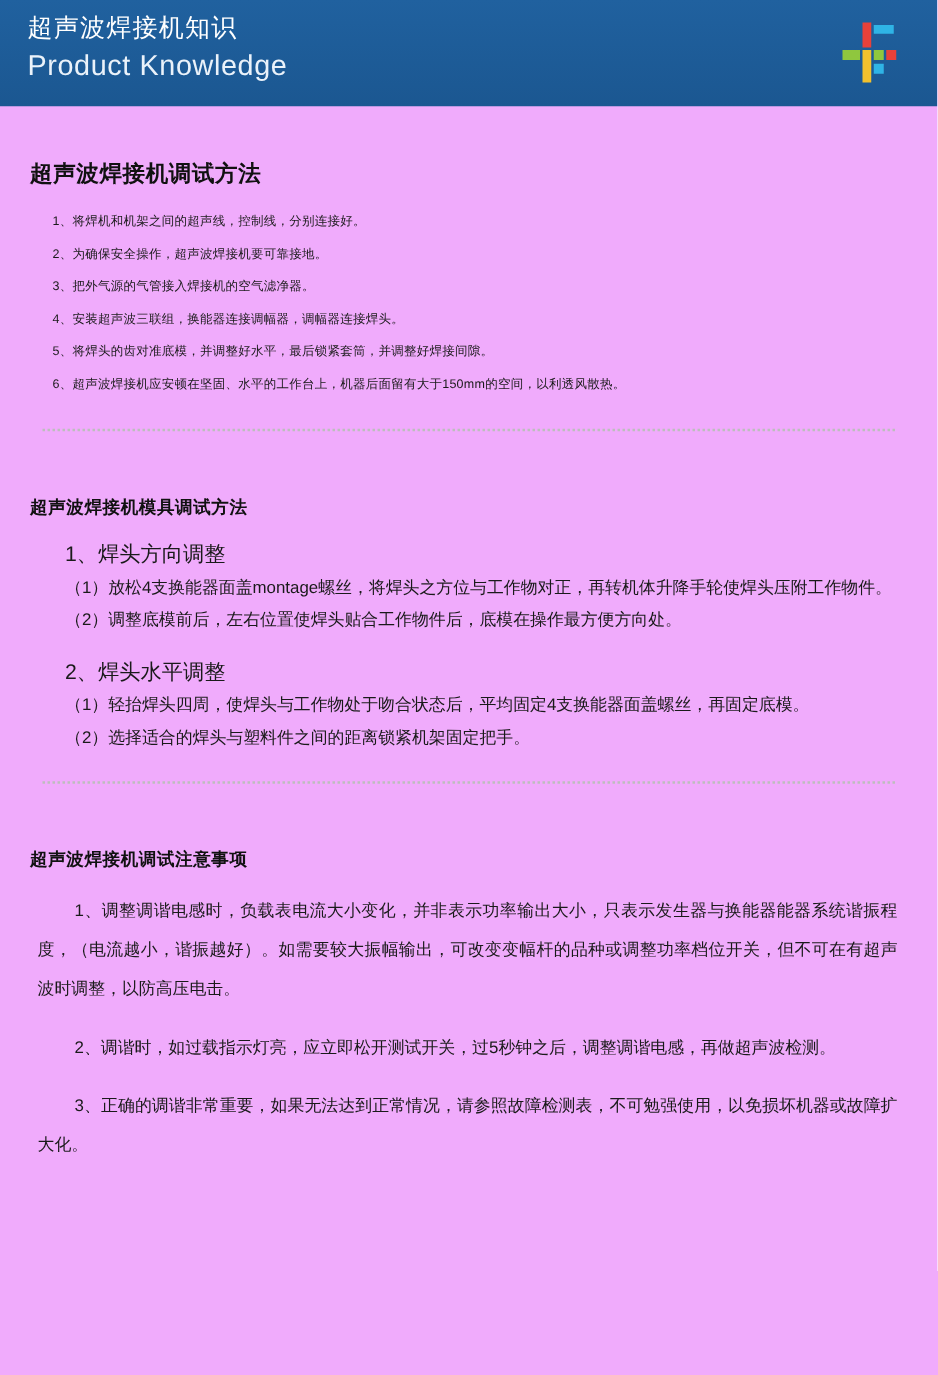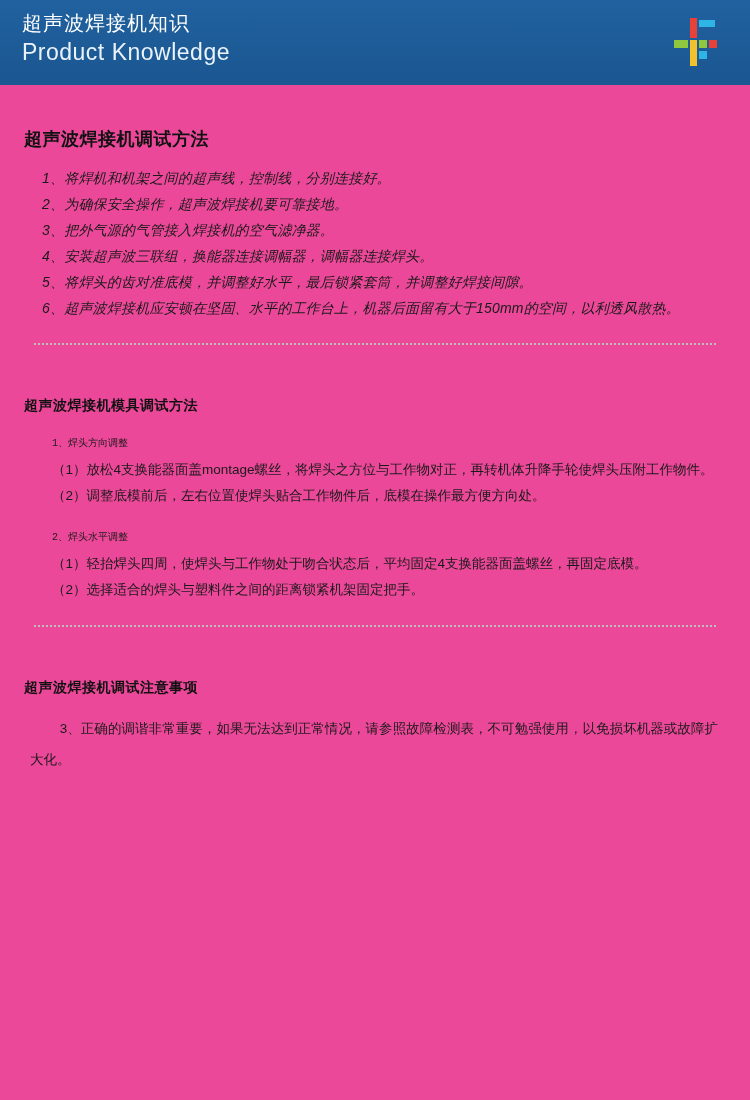--- a/index.html
+++ b/index.html
@@ -6,21 +6,21 @@
   html, body {
     margin: 0; padding: 0;
     width: 750px; height: 1100px;
     background: #ffffff;
     font-family: "Liberation Sans", "DejaVu Sans", sans-serif;
   }
   .page {
     width: 750px;
     min-height: 1100px;
     position: relative;
-    background: #ec4899;
+    background: #f0abfc;
     overflow: hidden;
   }
 
   
   .header {
     height: 85px;
     background: #1f5fa6;
     background: linear-gradient(180deg, #20619f 0%, #1b5791 100%);
     position: relative;
     padding: 10px 0 0 22px;
@@ -60,35 +60,33 @@
     letter-spacing: 0.5px;
   }
   .section-title.big {
     font-size: 14px;
     margin-top: 16px;
     margin-bottom: 16px;
   }
 
   ul.list { list-style: none; margin: 0; padding: 0; }
   ul.list li {
-    font-size: 14px;
+    font-size: 10px;
     line-height: 26px;
     color: #1a1a1a;
     padding-left: 18px;
     letter-spacing: 0.2px;
-    font-style: italic;
   }
 
   .group { margin-bottom: 16px; }
   .group-head {
-    font-size: 10px;
+    font-size: 17px;
     line-height: 26px;
     color: #1a1a1a;
     padding-left: 28px;
-    font-family: Liberation Mono, monospace;
   }
   .group-item {
     font-size: 13.5px;
     line-height: 26px;
     color: #1a1a1a;
     padding-left: 28px;
   }
 
   .para {
     font-size: 13.5px;
@@ -155,17 +153,19 @@
         <div class="group-item">（1）轻抬焊头四周，使焊头与工作物处于吻合状态后，平均固定4支换能器面盖螺丝，再固定底模。</div>
         <div class="group-item">（2）选择适合的焊头与塑料件之间的距离锁紧机架固定把手。</div>
       </div>
 
     </div>
 
     <div class="divider"></div>
 
     <div class="section">
       <div class="section-title big">超声波焊接机调试注意事项</div>
+      <p class="para">1、调整调谐电感时，负载表电流大小变化，并非表示功率输出大小，只表示发生器与换能器能器系统谐振程度，（电流越小，谐振越好）。如需要较大振幅输出，可改变变幅杆的品种或调整功率档位开关，但不可在有超声波时调整，以防高压电击。</p>
+      <p class="para">2、调谐时，如过载指示灯亮，应立即松开测试开关，过5秒钟之后，调整调谐电感，再做超声波检测。</p>
       <p class="para">3、正确的调谐非常重要，如果无法达到正常情况，请参照故障检测表，不可勉强使用，以免损坏机器或故障扩大化。</p>
     </div>
 
   </div>
 </div>
 
 </body></html>

